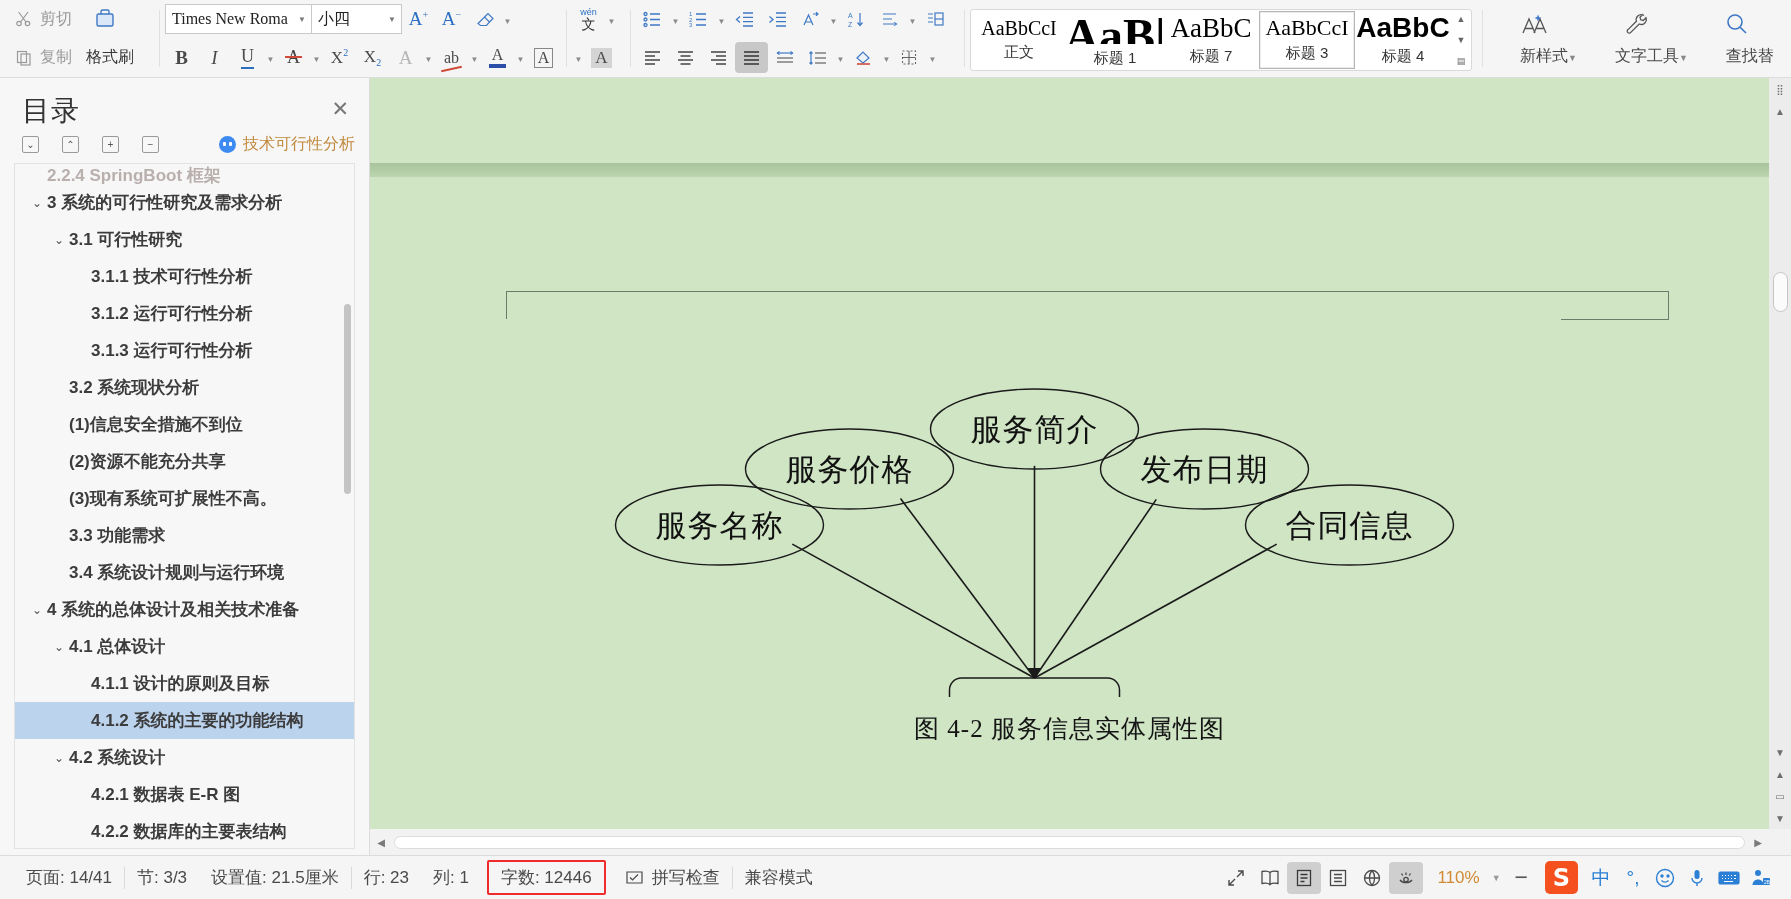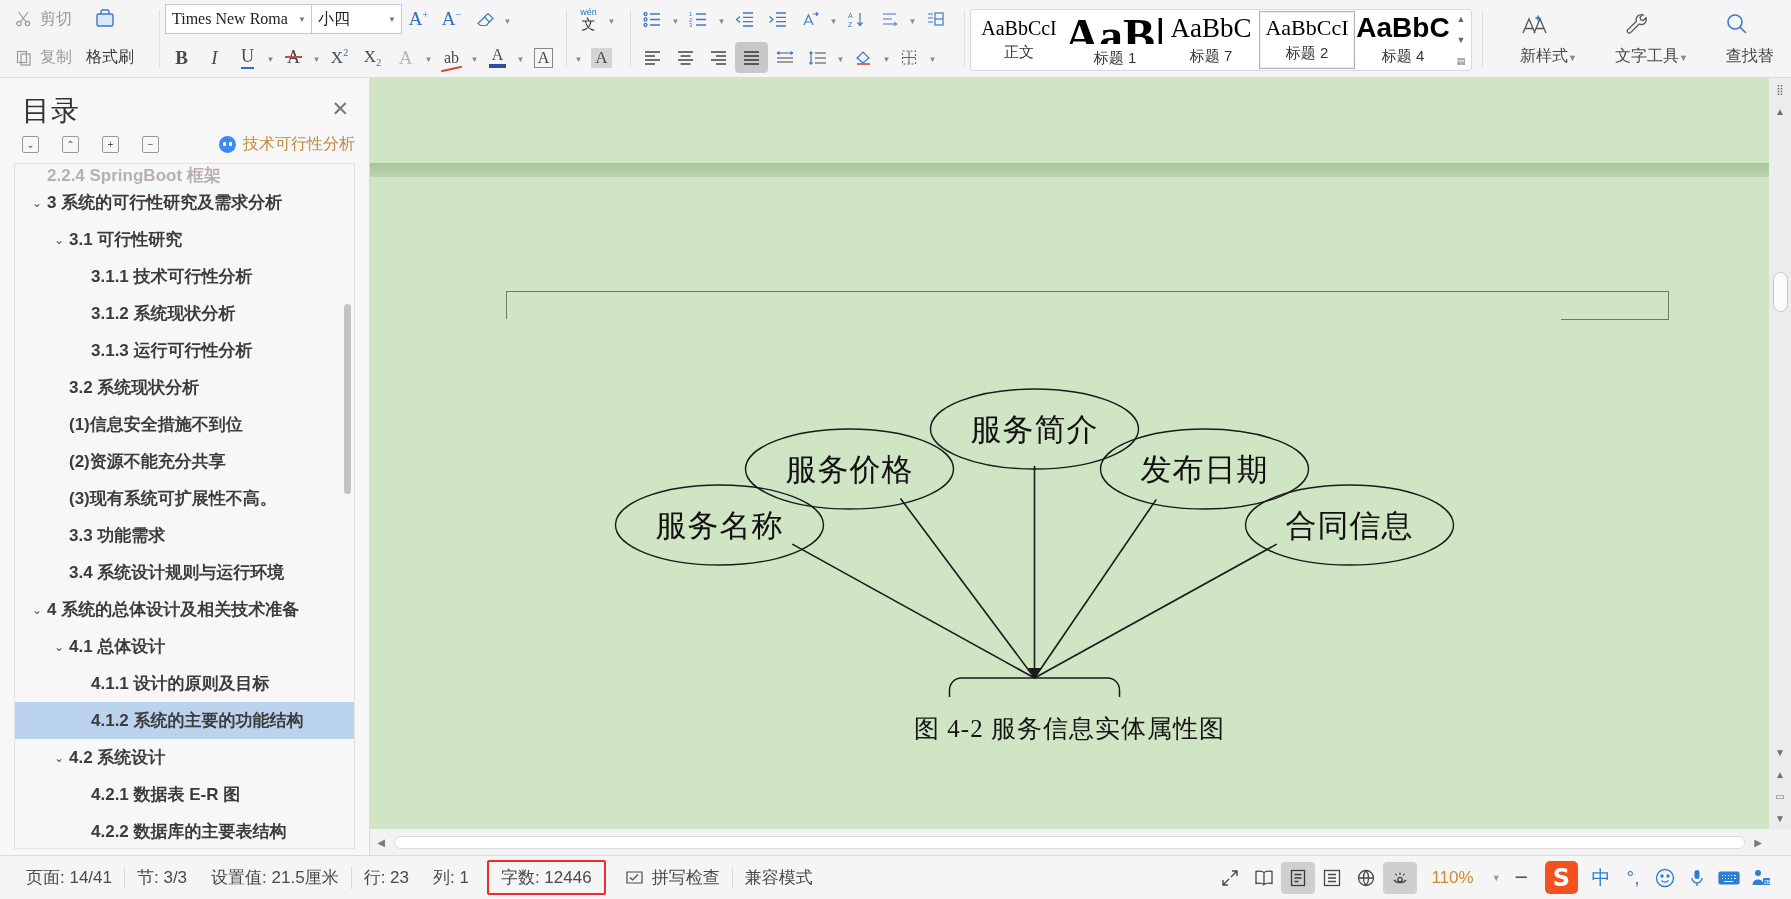--- a/index.html
+++ b/index.html
@@ -138,21 +138,21 @@
             display: flex; align-items: center; padding: 0 14px; position: relative; }
   .sitem { font-size: 17px; color: #4a4a4a; padding: 0 12px; white-space: nowrap; cursor: default;
            display: flex; align-items: center; gap: 6px; height: 30px; }
   .sdiv { width: 1px; height: 22px; background: #dadada; }
   .wordcount { border: 2px solid #ef2b2b; border-radius: 2px; padding: 4px 12px; font-size: 17px;
                color: #4a4a4a; margin: 0 6px; white-space: nowrap; }
   .sright { margin-left: auto; display: flex; align-items: center; }
   .vbtn { width: 34px; height: 32px; display: inline-flex; align-items: center; justify-content: center;
           border-radius: 4px; color: #4a4a4a; cursor: default; }
   .vbtn.on { background: #cfcfcf; }
-  .zoom { font-size: 17px; color: #d08a36; padding: 0 4px 0 14px; display: flex; align-items: center; gap: 18px;
+  .zoom { font-size: 17px; color: #d08a36; padding: 0 4px 0 14px; display: flex; align-items: center; gap: 12px;
           cursor: default; }
   .zminus { font-size: 23px; color: #555; padding: 0 10px; cursor: default; }
   .sogou { width: 33px; height: 33px; background: #f4511e; border-radius: 5px; color: #fff;
            font-size: 24px; font-weight: bold; display: flex; align-items: center; justify-content: center;
            margin: 0 7px; font-family: "DejaVu Sans", sans-serif; }
   .imebtn { width: 32px; height: 32px; display: inline-flex; align-items: center; justify-content: center;
             color: #2b7fd4; font-size: 19px; cursor: default; }
 </style>
 </head>
 <body>
@@ -484,21 +484,21 @@
         <div class="gitem">
           <span class="gprev" style="font-size:48px;font-weight:bold">AaB|</span>
           <span class="gname">标题 1</span>
         </div>
         <div class="gitem">
           <span class="gprev" style="font-size:27px">AaBbC</span>
           <span class="gname">标题 7</span>
         </div>
         <div class="gitem sel">
           <span class="gprev" style="font-size:22px">AaBbCcI</span>
-          <span class="gname">标题 2</span>
+          <span class="gname">标题 3</span>
         </div>
         <div class="gitem">
           <span class="gprev" style="font-size:28px;font-weight:bold;font-family:'Liberation Sans',sans-serif">AaBbC</span>
           <span class="gname">标题 4</span>
         </div>
         <div class="gscroll">
           <span class="gsb">▲</span>
           <span class="gsb">▼</span>
           <span class="gsb">▤</span>
         </div>
@@ -570,21 +570,21 @@
             <div class="nrow">
               <span class="chev" style="margin-left: 34px;">⌄</span>
               <span class="nlabel">3.1 可行性研究</span>
             </div>
             <div class="nrow">
               <span class="chev" style="margin-left: 56px;"></span>
               <span class="nlabel">3.1.1 技术可行性分析</span>
             </div>
             <div class="nrow">
               <span class="chev" style="margin-left: 56px;"></span>
-              <span class="nlabel">3.1.2 系统现状分析</span>
+              <span class="nlabel">3.1.2 运行可行性分析</span>
             </div>
             <div class="nrow">
               <span class="chev" style="margin-left: 56px;"></span>
               <span class="nlabel">3.1.3 运行可行性分析</span>
             </div>
             <div class="nrow">
               <span class="chev" style="margin-left: 34px;"></span>
               <span class="nlabel">3.2  系统现状分析</span>
             </div>
             <div class="nrow">

